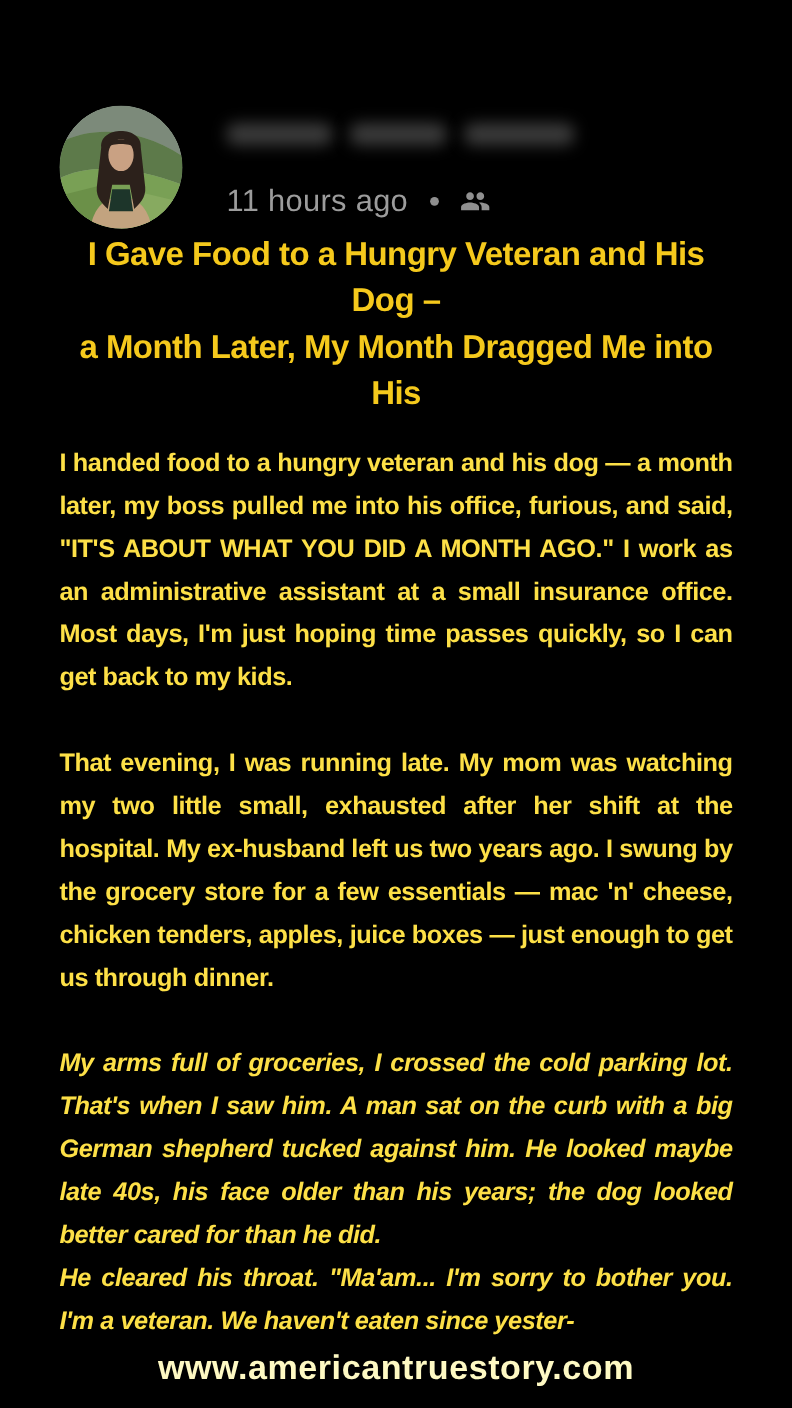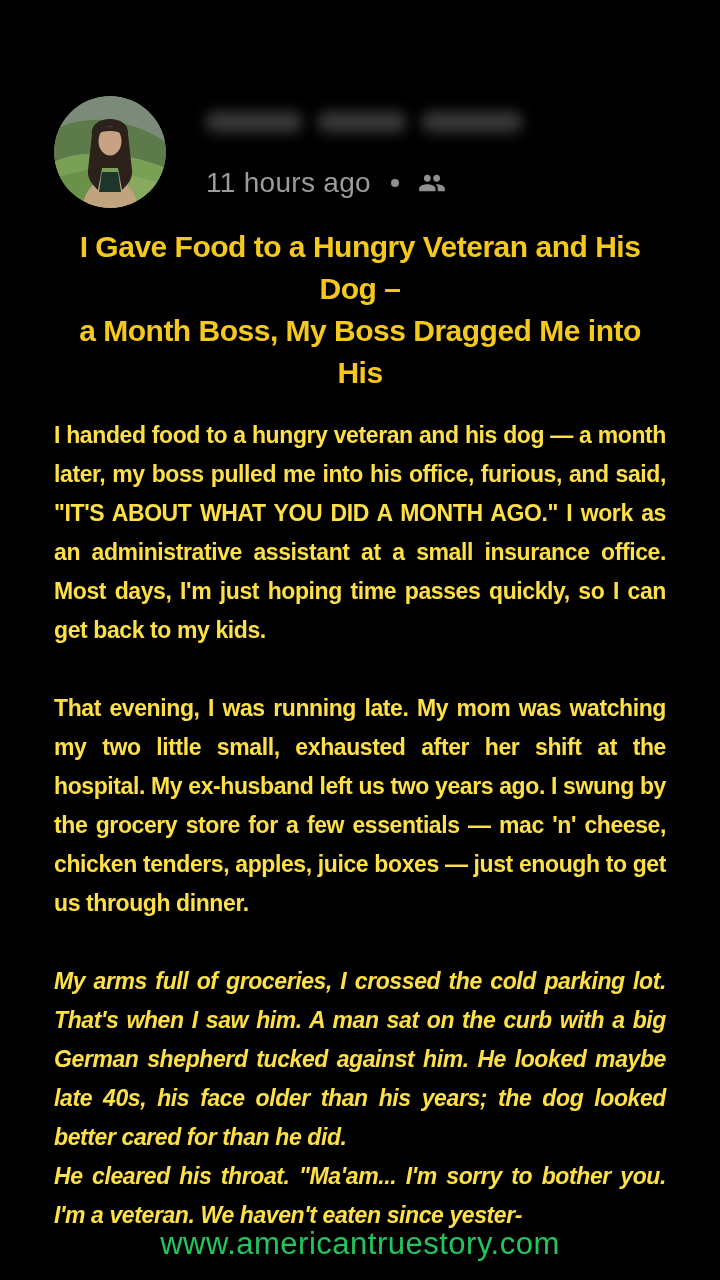--- a/index.html
+++ b/index.html
@@ -51,21 +51,21 @@
   }
   .meta-dot {
     width: 8px; height: 8px;
     border-radius: 50%;
     background: #8f8f8f;
     margin-left: 4px;
   }
   .friends-icon svg { display: block; }
   
   .headline {
-    margin-top: 18px;
+    margin-top: 3px;
     text-align: center;
     color: #F5C91C;
     font-weight: 700;
     font-size: 30px;
     line-height: 42px;
     letter-spacing: -0.5px;
   }
   
   .story {
     margin-top: 22px;
@@ -77,22 +77,22 @@
     text-align: justify;
   }
   .story p { margin: 0 0 39px 0; }
   .story p.no-gap { margin-bottom: 0; font-style: italic; }
   
   .site-footer {
     position: absolute;
     left: 0; bottom: 18px;
     width: 100%;
     text-align: center;
-    color: #22c55e;
-    font-weight: 400;
+    color: #fef9c3;
+    font-weight: 700;
     font-size: 31px;
     letter-spacing: 0.5px;
   }
 </style>
 </head>
 <body>
 
 <div class="post">
 
   <div class="header">
@@ -131,21 +131,21 @@
           <svg width="34" height="28" viewBox="0 0 24 24" fill="#909090" xmlns="http://www.w3.org/2000/svg">
             <path d="M16 11c1.66 0 2.99-1.34 2.99-3S17.66 5 16 5s-3 1.34-3 3 1.34 3 3 3zm-8 0c1.66 0 2.99-1.34 2.99-3S9.66 5 8 5 5 6.34 5 8s1.34 3 3 3zm0 2c-2.33 0-7 1.17-7 3.5V19h14v-2.5c0-2.33-4.67-3.5-7-3.5zm8 0c-.29 0-.62.02-.97.05 1.16.84 1.97 1.97 1.97 3.45V19h6v-2.5c0-2.33-4.67-3.5-7-3.5z"></path>
           </svg>
         </span>
       </div>
     </div>
   </div>
 
   <div class="headline">
     <div>I Gave Food to a Hungry Veteran and His Dog –</div>
-    <div>a Month Boss, My Boss Dragged Me into His</div>
+    <div>a Month Later, My Month Dragged Me into His</div>
   </div>
 
   <div class="story">
     <p>I handed food to a hungry veteran and his dog — a month later, my boss pulled me into his office, furious, and said, "IT'S ABOUT WHAT YOU DID A MONTH AGO." I work as an administrative assistant at a small insurance office. Most days, I'm just hoping time passes quickly, so I can get back to my kids.</p>
     <p>That evening, I was running late. My mom was watching my two little small, exhausted after her shift at the hospital. My ex-husband left us two years ago. I swung by the grocery store for a few essentials — mac 'n' cheese, chicken tenders, apples, juice boxes — just enough to get us through dinner.</p>
     <p class="no-gap">My arms full of groceries, I crossed the cold parking lot. That's when I saw him. A man sat on the curb with a big German shepherd tucked against him. He looked maybe late 40s, his face older than his years; the dog looked better cared for than he did.</p>
     <p class="no-gap">He cleared his throat. "Ma'am... I'm sorry to bother you. I'm a veteran. We haven't eaten since yester-</p>
   </div>
 
   <div class="site-footer">www.americantruestory.com</div>

